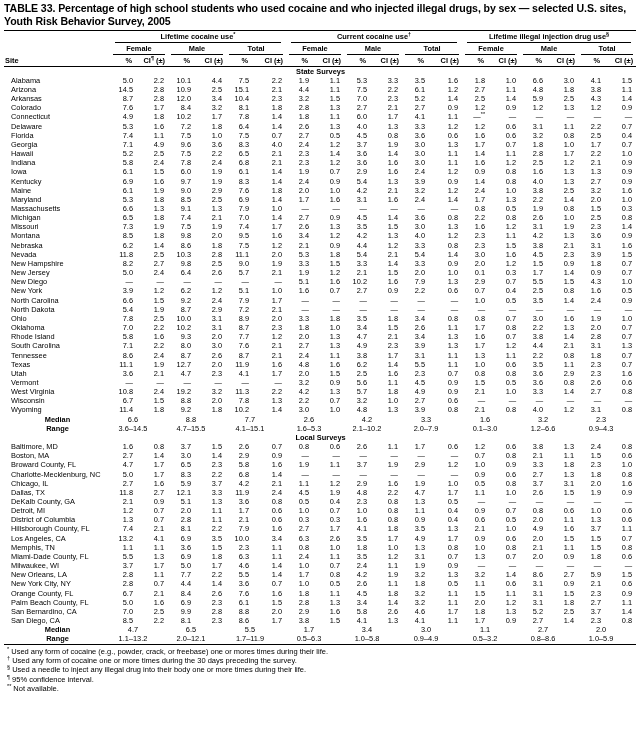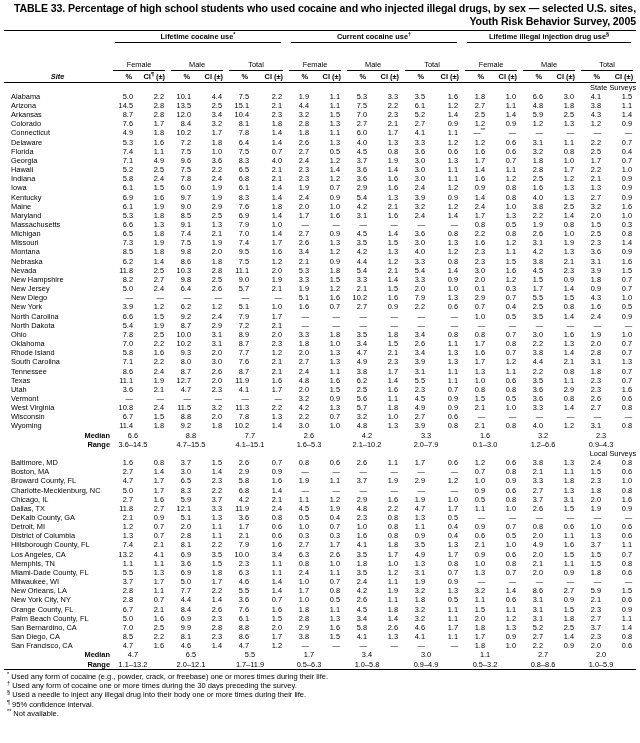--- a/index.html
+++ b/index.html
@@ -1,36 +1,36 @@
 <!DOCTYPE html>
 <html><head>
 <meta charset="utf-8">
 <style>
   html,body{margin:0;padding:0;background:#fff;}
   body{width:640px;height:743px;overflow:hidden;color:#000;
        font-family:"Liberation Sans","DejaVu Sans",sans-serif;}
   .wrap{padding:2px 4px 0 4px;}
-  .title{font-weight:bold;font-size:10.6px;line-height:12.6px;letter-spacing:-0.1px;text-align:right;}
+  .title{font-weight:bold;font-size:10.6px;line-height:12.6px;letter-spacing:-0.1px;}
   .toprule{border-top:1.5px solid #000;margin-top:3px;}
   table{width:632px;table-layout:fixed;border-collapse:collapse;margin-top:1px;
         border-bottom:1.2px solid #000;}
   th,td{font-size:7.4px;line-height:9.15px;padding:0;font-weight:normal;
         white-space:nowrap;overflow:hidden;vertical-align:bottom;}
   sup{font-size:5.5px;line-height:0;}
   thead th.grp div{border-bottom:0.8px solid #000;margin:0 5px 1px 5px;text-align:center;
         font-weight:bold;padding-bottom:1px;}
-  thead th.sex div{border-bottom:0.8px solid #000;margin:16px 3px 1px 3px;text-align:center;
-        font-weight:normal;}
+  thead th.sex div{border-bottom:0.8px solid #000;margin:0 3px 1px 3px;text-align:center;
+        font-weight:bold;}
   thead tr.last th{border-bottom:1px solid #000;font-weight:bold;padding-bottom:1px;}
   thead th.pc{text-align:right;padding-right:9px;}
   thead th.cic{text-align:right;padding-right:3px;}
-  thead th.site{text-align:center;vertical-align:bottom;padding-left:1px;font-style:italic;}
+  thead th.site{text-align:left;vertical-align:bottom;padding-left:1px;}
   td.sitecell{text-align:left;padding-left:7px;}
-  td.label{text-align:right;padding-left:1px;font-weight:bold;}
-  tr.sec td{text-align:right;padding-left:1px;font-weight:normal;}
+  td.label{text-align:center;padding-left:1px;font-weight:bold;}
+  tr.sec td{text-align:center;padding-left:1px;font-weight:bold;}
   td.num{text-align:right;padding-right:8px;}
   td.num.ci{padding-right:4px;}
   td.med{text-align:center;padding-right:12px;}
   .foot{margin-top:2px;padding-left:3px;}
   .foot div{font-size:7.5px;line-height:9.4px;padding-left:8px;text-indent:-8px;}
 </style>
 </head>
 <body>
 
 <div class="wrap">
@@ -145,21 +145,21 @@
           <td class="num ci">1.0</td>
           <td class="num">6.6</td>
           <td class="num ci">3.0</td>
           <td class="num">4.1</td>
           <td class="num ci">1.5</td>
         </tr>
         <tr>
           <td class="sitecell">Arizona</td>
           <td class="num">14.5</td>
           <td class="num ci">2.8</td>
-          <td class="num">13.5</td>
+          <td class="num">10.9</td>
           <td class="num ci">2.5</td>
           <td class="num">15.1</td>
           <td class="num ci">2.1</td>
           <td class="num">4.4</td>
           <td class="num ci">1.1</td>
           <td class="num">7.5</td>
           <td class="num ci">2.2</td>
           <td class="num">6.1</td>
           <td class="num ci">1.2</td>
           <td class="num">2.7</td>
@@ -838,21 +838,21 @@
           <td class="num ci">0.5</td>
           <td class="num">3.6</td>
           <td class="num ci">0.8</td>
           <td class="num">2.6</td>
           <td class="num ci">0.6</td>
         </tr>
         <tr>
           <td class="sitecell">West Virginia</td>
           <td class="num">10.8</td>
           <td class="num ci">2.4</td>
-          <td class="num">11.5</td>
+          <td class="num">19.2</td>
           <td class="num ci">3.2</td>
           <td class="num">11.3</td>
           <td class="num ci">2.2</td>
           <td class="num">4.2</td>
           <td class="num ci">1.3</td>
           <td class="num">5.7</td>
           <td class="num ci">1.8</td>
           <td class="num">4.9</td>
           <td class="num ci">0.9</td>
           <td class="num">2.1</td>
@@ -1345,41 +1345,20 @@
           <td class="num">4.1</td>
           <td class="num ci">1.1</td>
           <td class="num">1.7</td>
           <td class="num ci">0.9</td>
           <td class="num">2.7</td>
           <td class="num ci">1.4</td>
           <td class="num">2.3</td>
           <td class="num ci">0.8</td>
         </tr>
         <tr>
-          <td class="sitecell">San Francisco, CA</td>
-          <td class="num">4.7</td>
-          <td class="num ci">1.6</td>
-          <td class="num">4.6</td>
-          <td class="num ci">1.4</td>
-          <td class="num">4.7</td>
-          <td class="num ci">1.2</td>
-          <td class="num">—</td>
-          <td class="num ci">—</td>
-          <td class="num">—</td>
-          <td class="num ci">—</td>
-          <td class="num">—</td>
-          <td class="num ci">—</td>
-          <td class="num">1.8</td>
-          <td class="num ci">1.0</td>
-          <td class="num">2.2</td>
-          <td class="num ci">0.9</td>
-          <td class="num">2.0</td>
-          <td class="num ci">0.6</td>
-        </tr>
-        <tr>
           <td class="label">Median</td>
           <td colspan="2" class="med">4.7</td>
           <td colspan="2" class="med">6.5</td>
           <td colspan="2" class="med">5.5</td>
           <td colspan="2" class="med">1.7</td>
           <td colspan="2" class="med">3.4</td>
           <td colspan="2" class="med">3.0</td>
           <td colspan="2" class="med">1.1</td>
           <td colspan="2" class="med">2.7</td>
           <td colspan="2" class="med">2.0</td>

